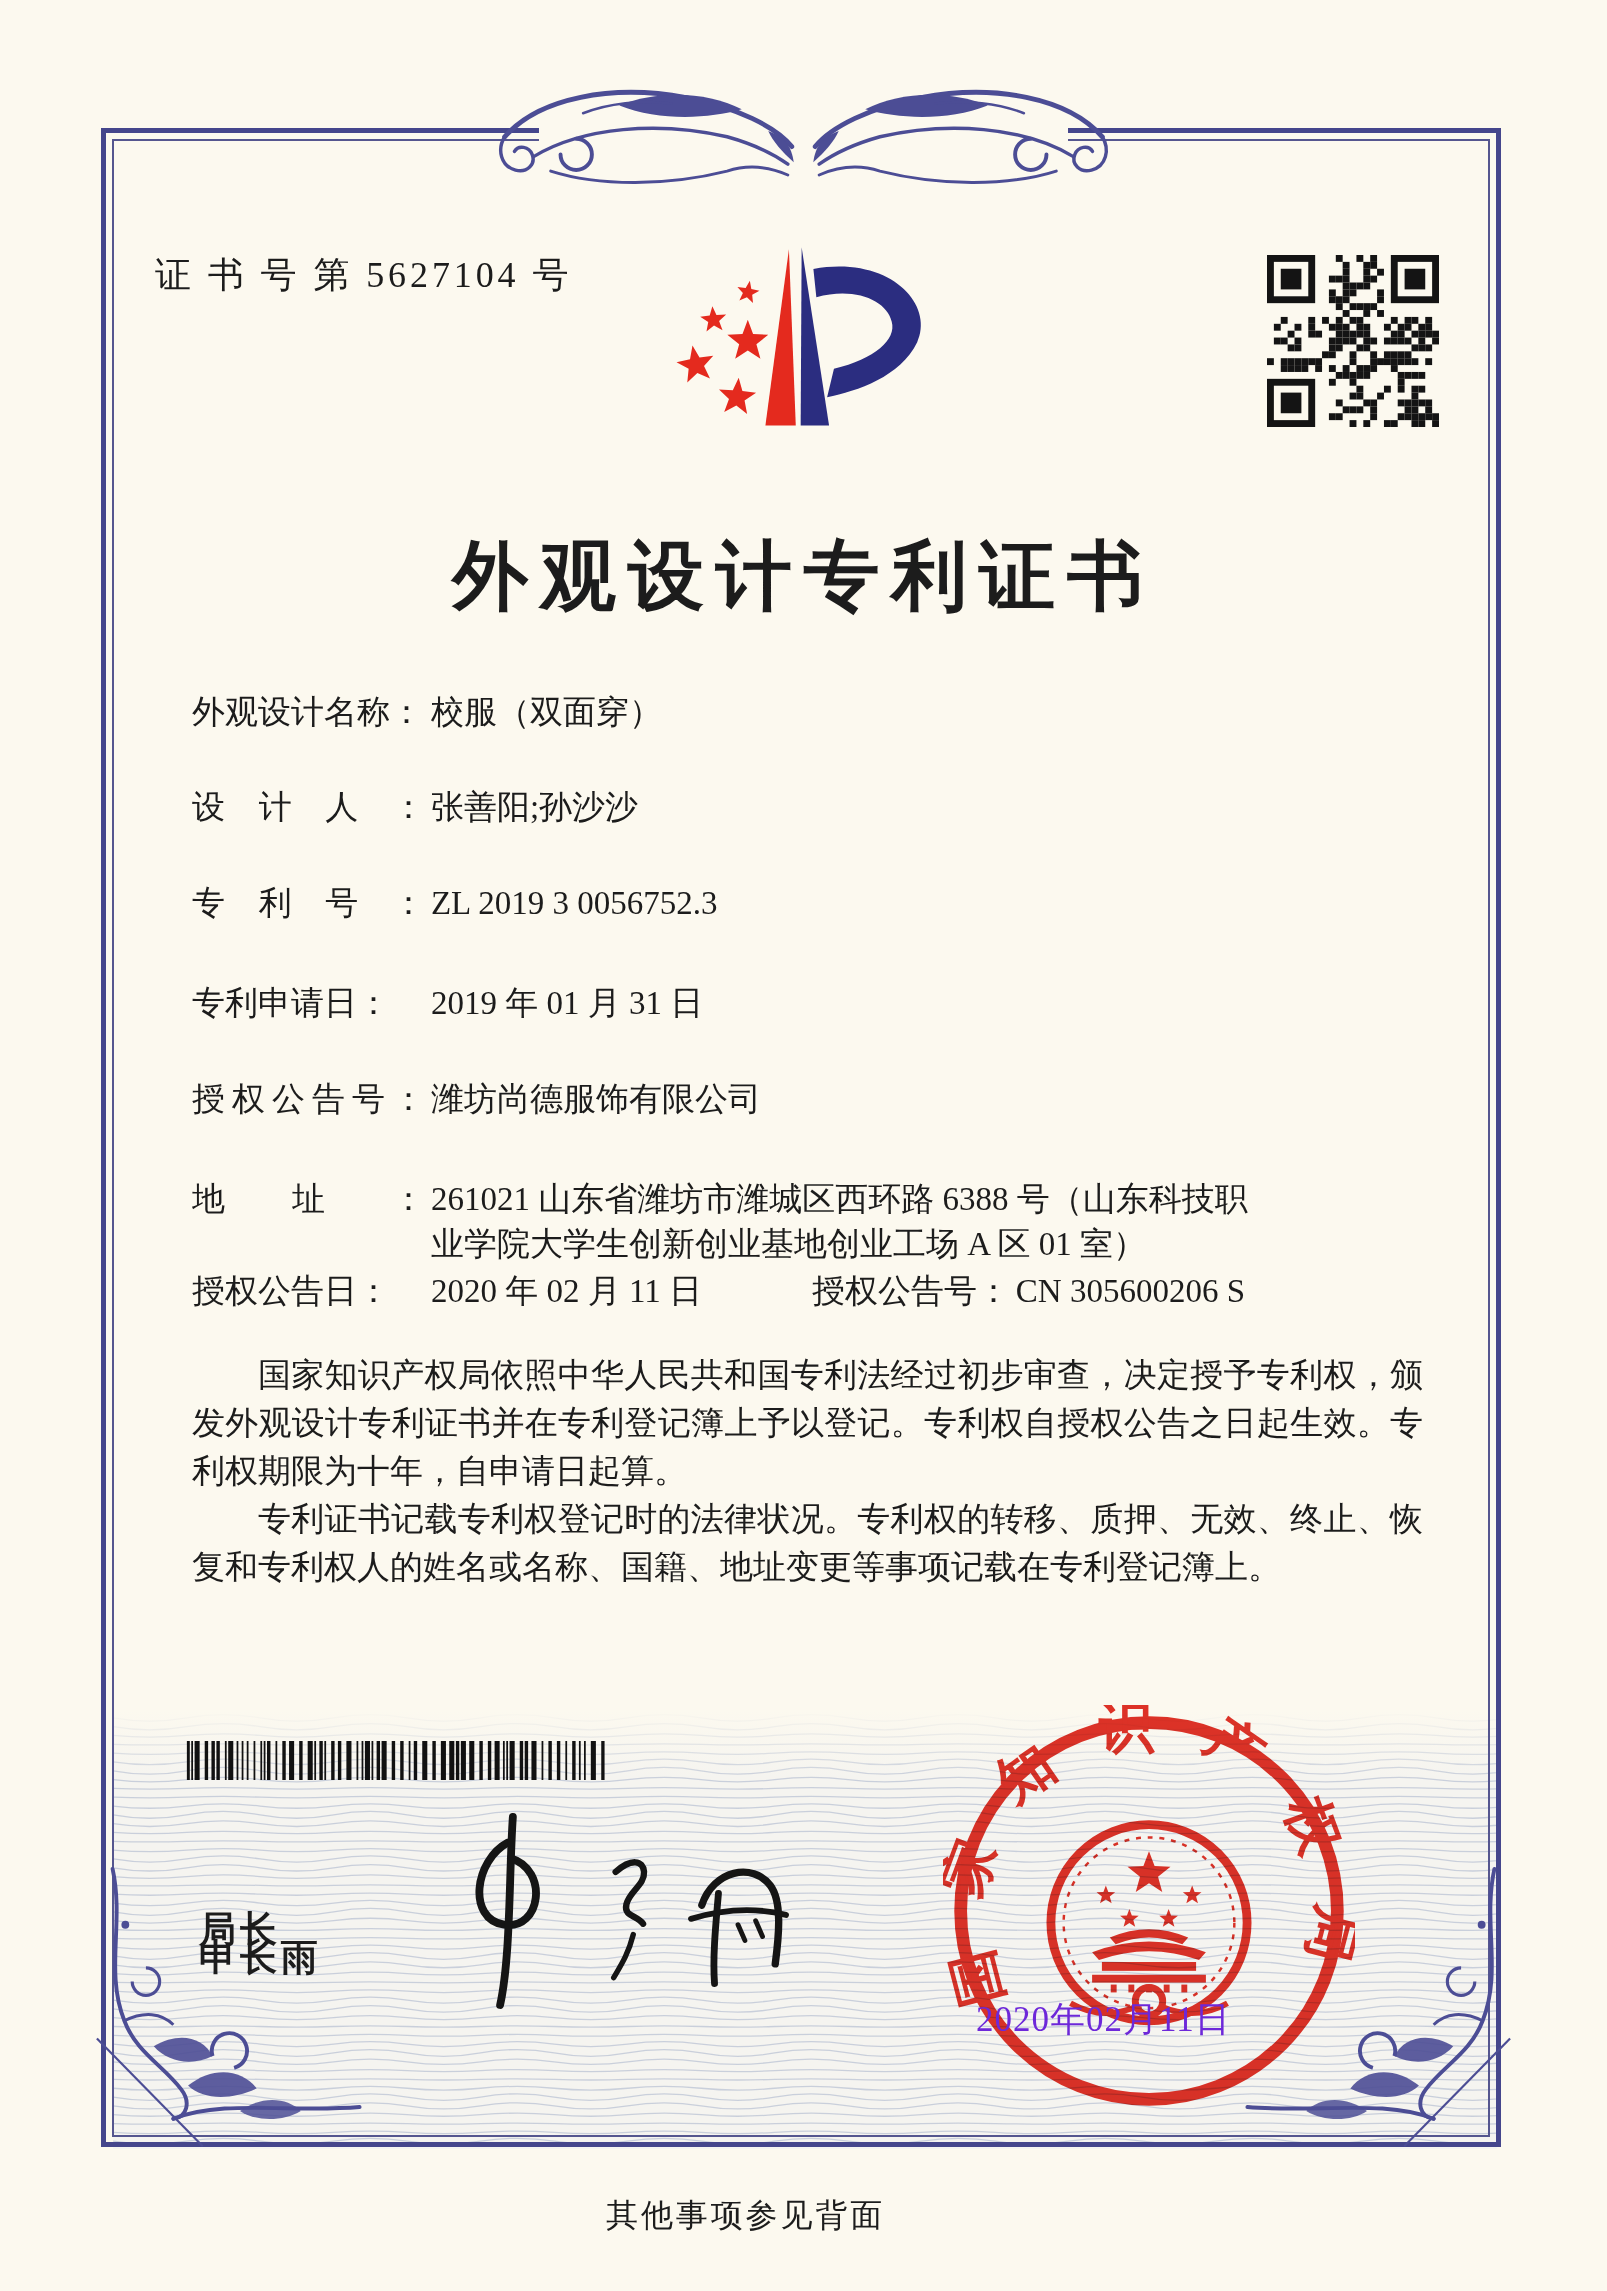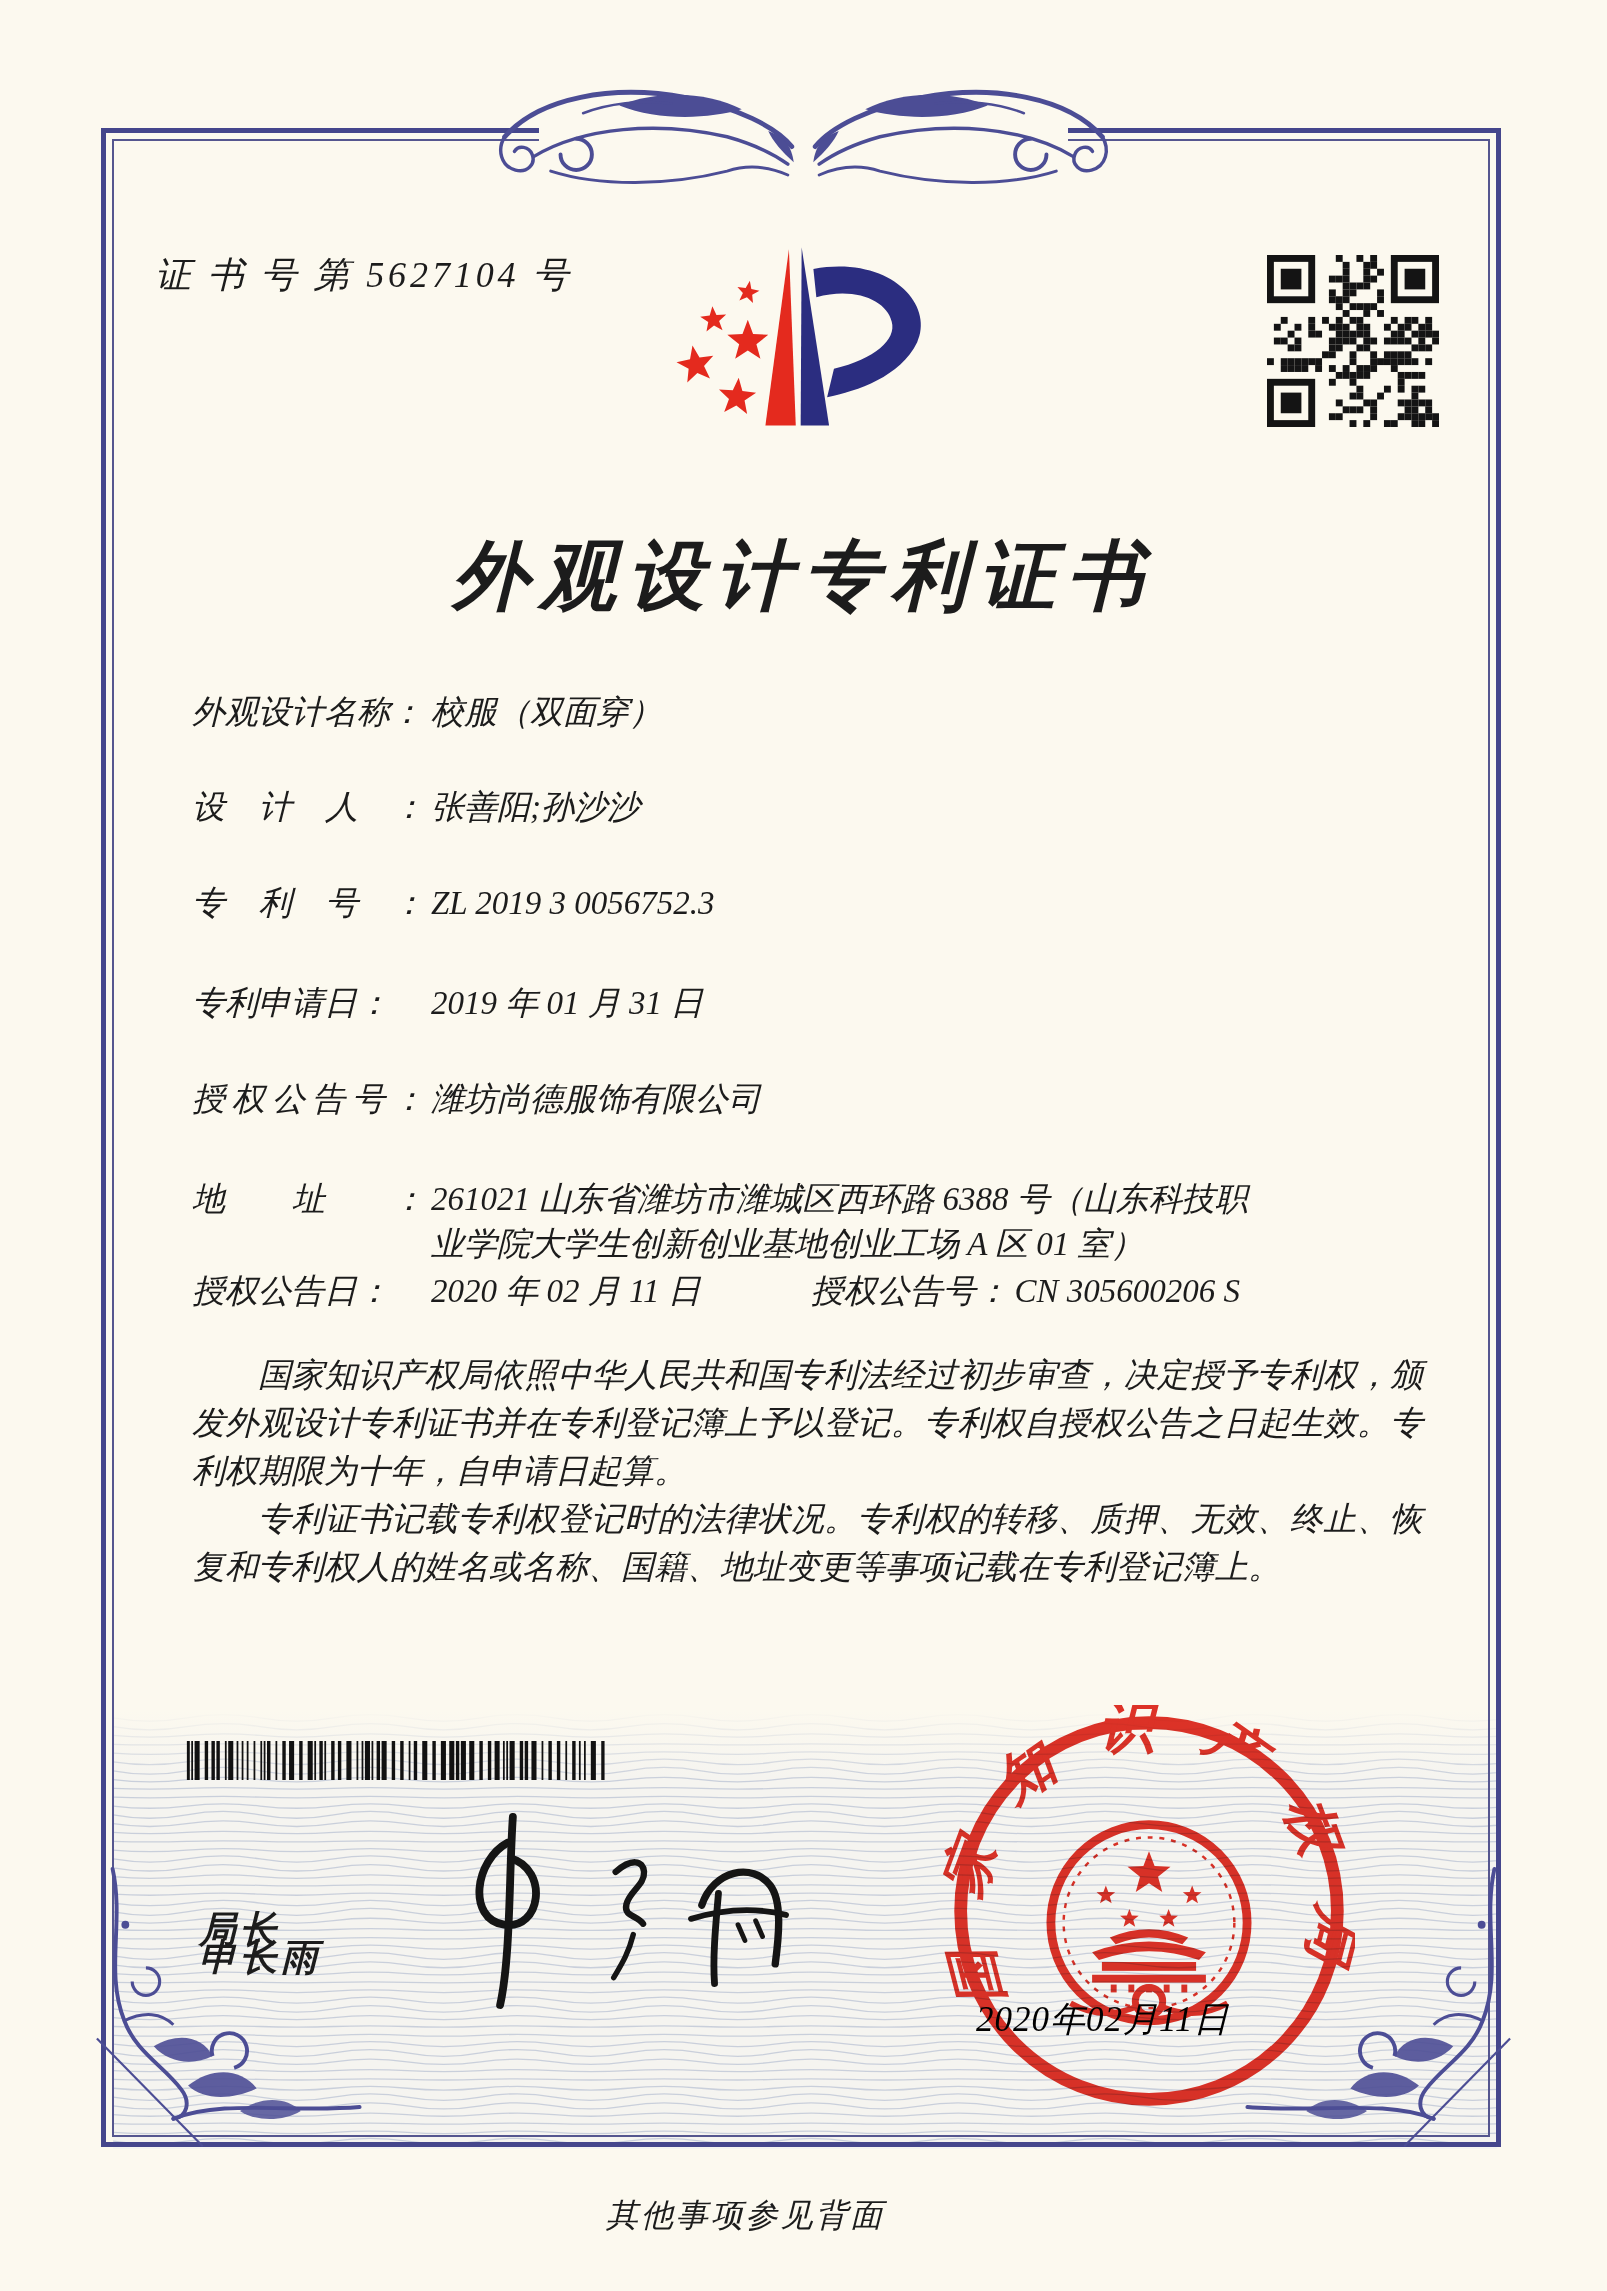--- a/index.html
+++ b/index.html
@@ -1,39 +1,39 @@
 <!DOCTYPE html>
 <html><head>
 <meta charset="utf-8">
 <style>
   html,body{margin:0;padding:0;background:#e8e6de;}
   .page{position:relative;width:1607px;height:2292px;margin:0 auto;
         background:#fcf9ef;overflow:hidden;
-        font-family:"Liberation Serif","DejaVu Serif",serif;color:#1c1c1c;font-style:italic;}
+        font-family:"Liberation Serif","DejaVu Serif",serif;color:#1c1c1c;}
   
   .frame-outer{position:absolute;left:101px;top:128px;width:1400px;height:2019px;
                border:5.9px solid #45468c;box-sizing:border-box;z-index:2;}
   .frame-inner{position:absolute;left:112px;top:139px;width:1378px;height:1998px;
                border:2px solid #55568f;box-sizing:border-box;z-index:2;}
   .abs{position:absolute;}
   .certno{left:155px;top:251px;font-size:36px;letter-spacing:3.9px;z-index:4;}
   .title{left:0;top:498px;width:100%;text-align:center;font-size:76px;font-weight:bold;
          letter-spacing:11.8px;z-index:4;margin-top:28px;}
   .frow{left:192px;font-size:33px;line-height:43px;z-index:4;white-space:nowrap;}
   .flabel{display:inline-block;width:233px;vertical-align:top;}
   .jl{text-align:justify;text-align-last:justify;}
   .fvalue{display:inline-block;margin-left:5.9px;}
   .addr2{left:431px;font-size:33px;line-height:43px;z-index:4;white-space:nowrap;}
   .grant2{display:inline-block;margin-left:110px;}
   .paras{left:192px;top:1351px;width:1231px;font-size:33px;line-height:48px;
          text-align:justify;z-index:4;}
   .paras p{margin:0;text-indent:2em;}
   .officer{left:199px;font-size:37px;font-weight:600;letter-spacing:3.9px;
            font-family:"Liberation Sans","DejaVu Sans",sans-serif;z-index:5;}
-  .sealdate{left:976px;top:1996px;font-size:35px;letter-spacing:1px;z-index:7;color:#000000;}
+  .sealdate{left:976px;top:1996px;font-size:35px;letter-spacing:1px;z-index:7;color:#6d28d9;}
   .pageinfo{left:470px;top:2101px;width:461px;text-align:center;font-size:30px;
             letter-spacing:2px;z-index:4;}
   .backnote{left:606px;top:2194px;font-size:32px;letter-spacing:2.9px;z-index:4;}
   svg{display:block;}
   .z3{z-index:3;} .z4{z-index:4;} .z5{z-index:5;} .z6{z-index:6;}
   .wavefade{left:113px;top:1710px;width:1384px;height:69px;z-index:1;
             background:linear-gradient(#fcf9ef,rgba(252,249,239,0));}
 </style>
 </head>
 <body>

